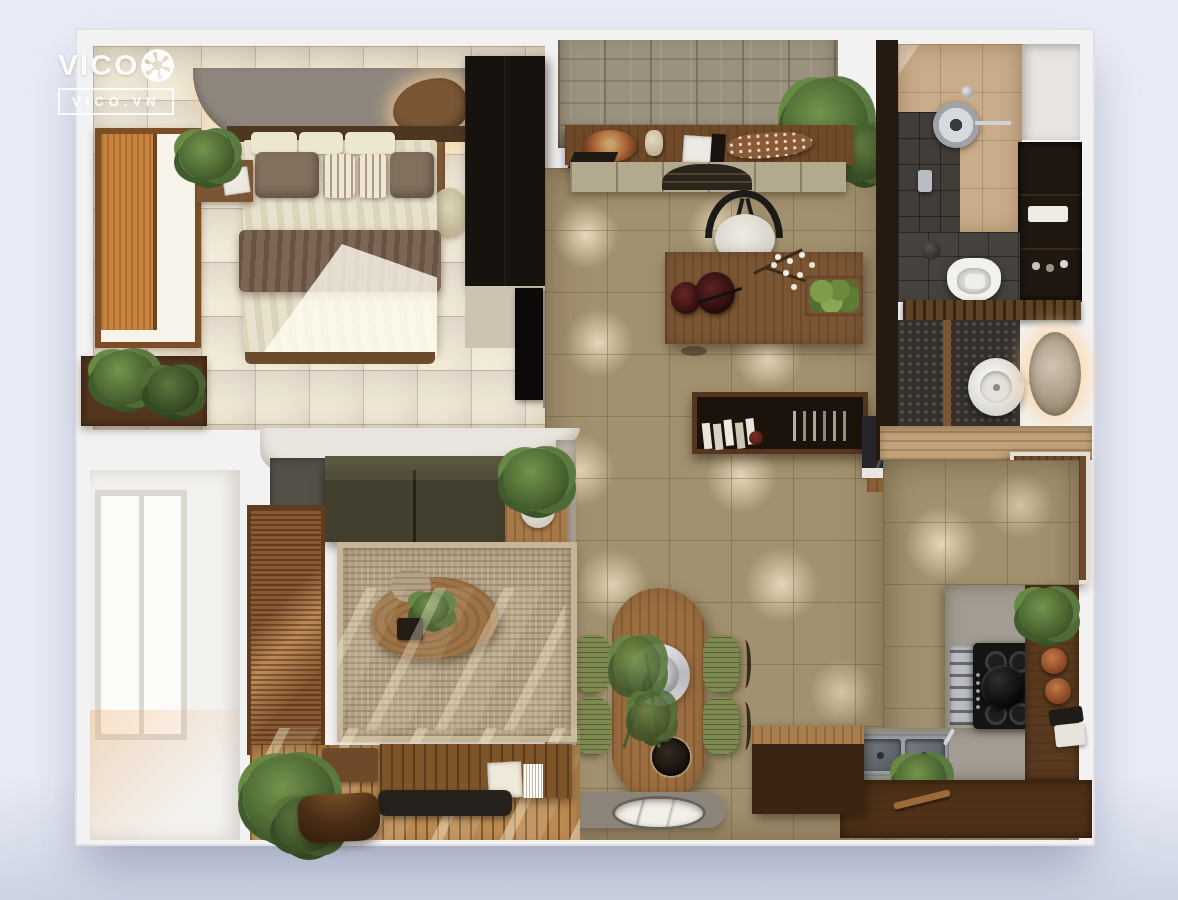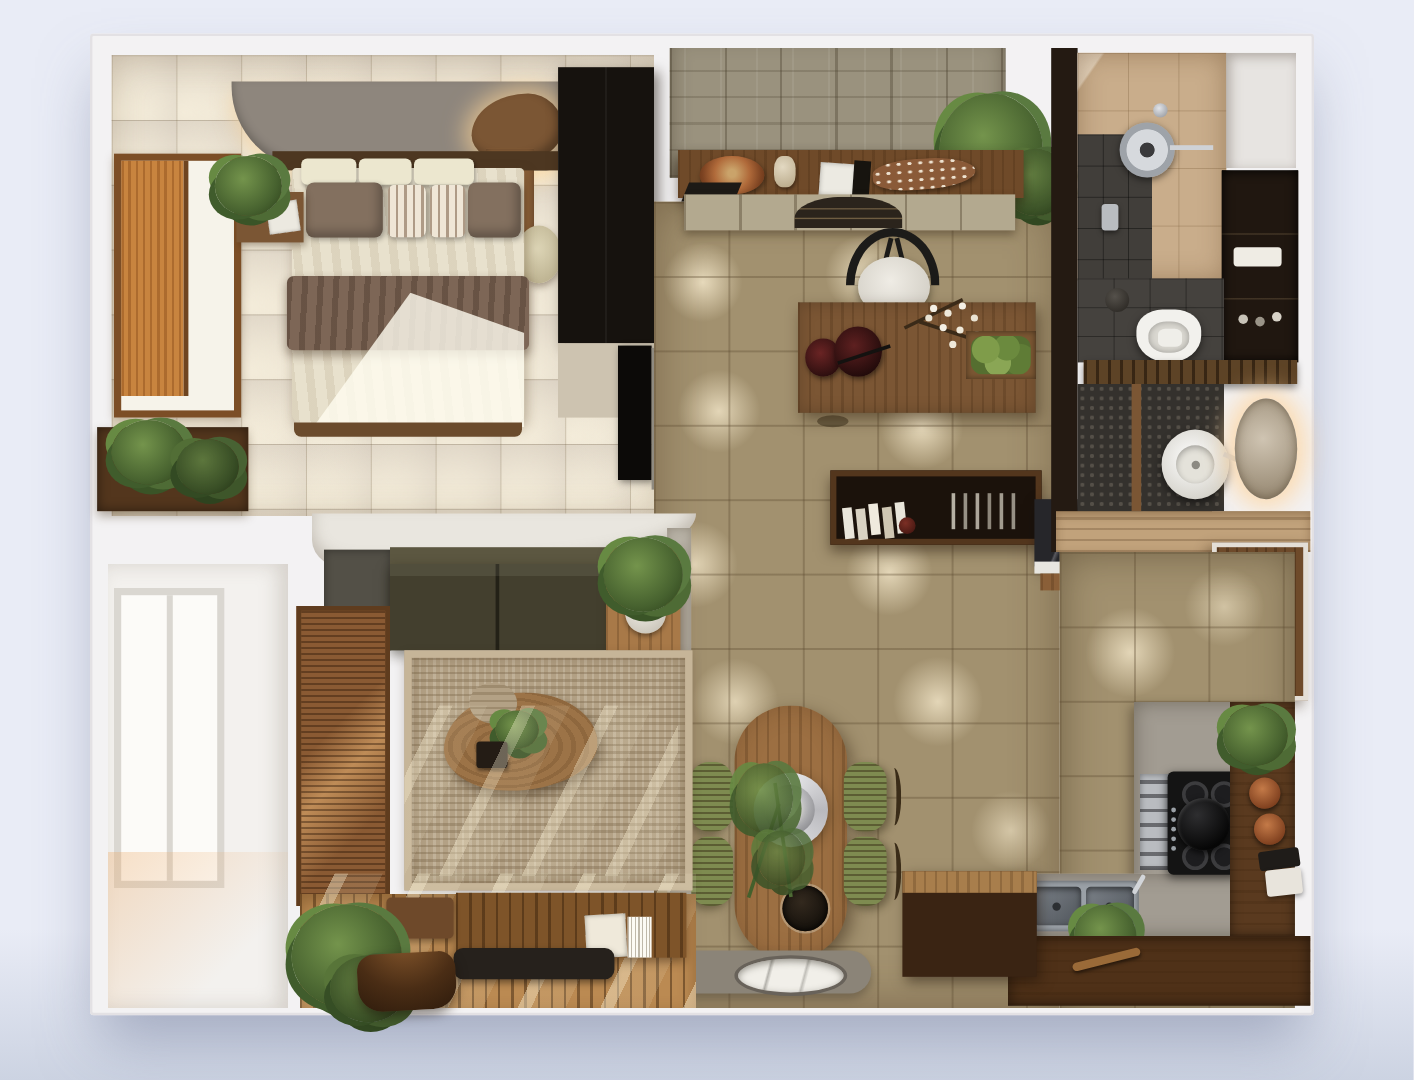--- a/index.html
+++ b/index.html
@@ -355,14 +355,21 @@
     <div class="a" style="left:448px;top:736px;width:20px;height:34px;background:#fcfaf4;background-image:repeating-linear-gradient(90deg, rgba(150,140,120,.6) 0 1px, transparent 1px 3px);"></div>
     <div class="a" style="left:303px;top:762px;width:134px;height:26px;background:#26211c;border-radius:8px;box-shadow:0 3px 6px rgba(0,0,0,.45);"></div>
     <div class="a" style="left:247px;top:720px;width:56px;height:34px;background:#6e492a;border-radius:4px;box-shadow:0 3px 5px rgba(40,25,10,.45);"></div>
 
     <div class="a foliage" style="left:168px;top:726px;width:92px;height:86px;"></div>
     <div class="a foliage" style="left:200px;top:768px;width:64px;height:56px;filter:brightness(.85);"></div>
     <div class="a" style="left:223px;top:766px;width:82px;height:48px;background:radial-gradient(circle at 50% -30%, #8a5a2e, #4a2d15 60%, #2e1b0c);
            border-radius:14px 14px 20px 20px;transform:rotate(-3deg);box-shadow:0 4px 9px rgba(25,15,5,.5);"></div>
   </div>
 
+  <div id="wm" class="a" style="left:58px;top:48px;">
+    <div class="brand">
+      <span>VICO</span>
+      <span class="aperture"></span>
+    </div>
+    <div class="domain">VICO.VN</div>
+  </div>
 
 </div>
 
 </body></html>

